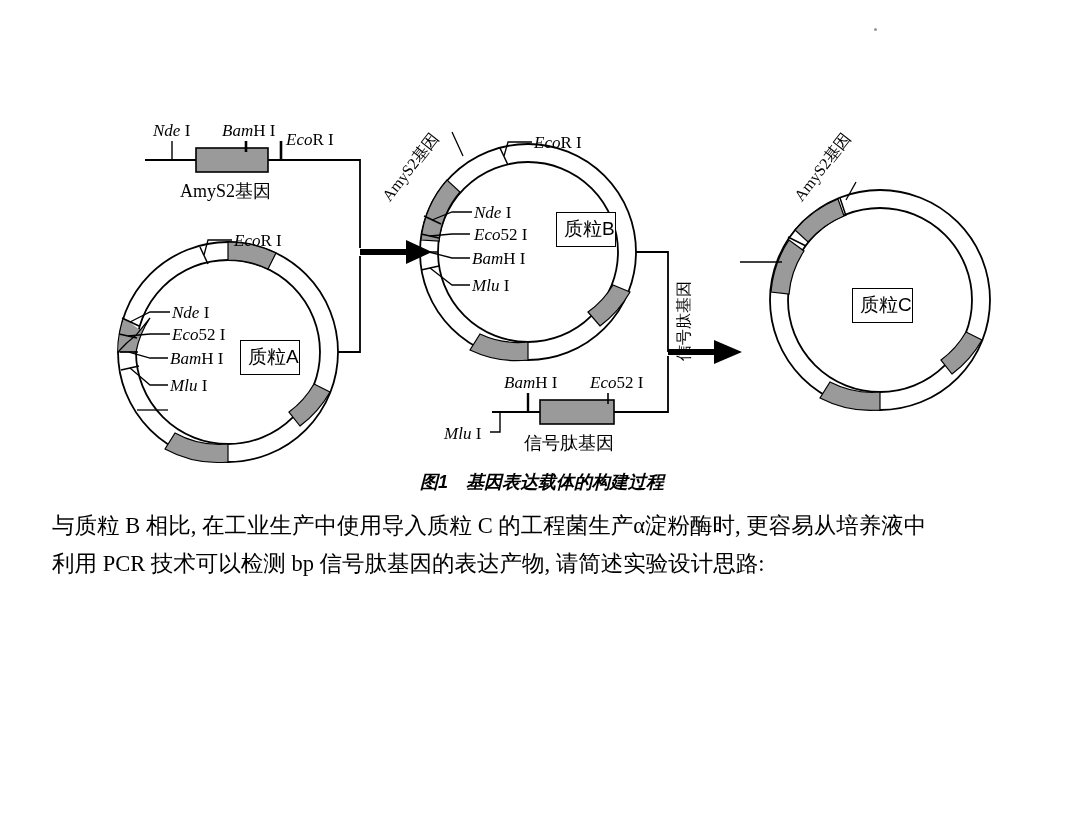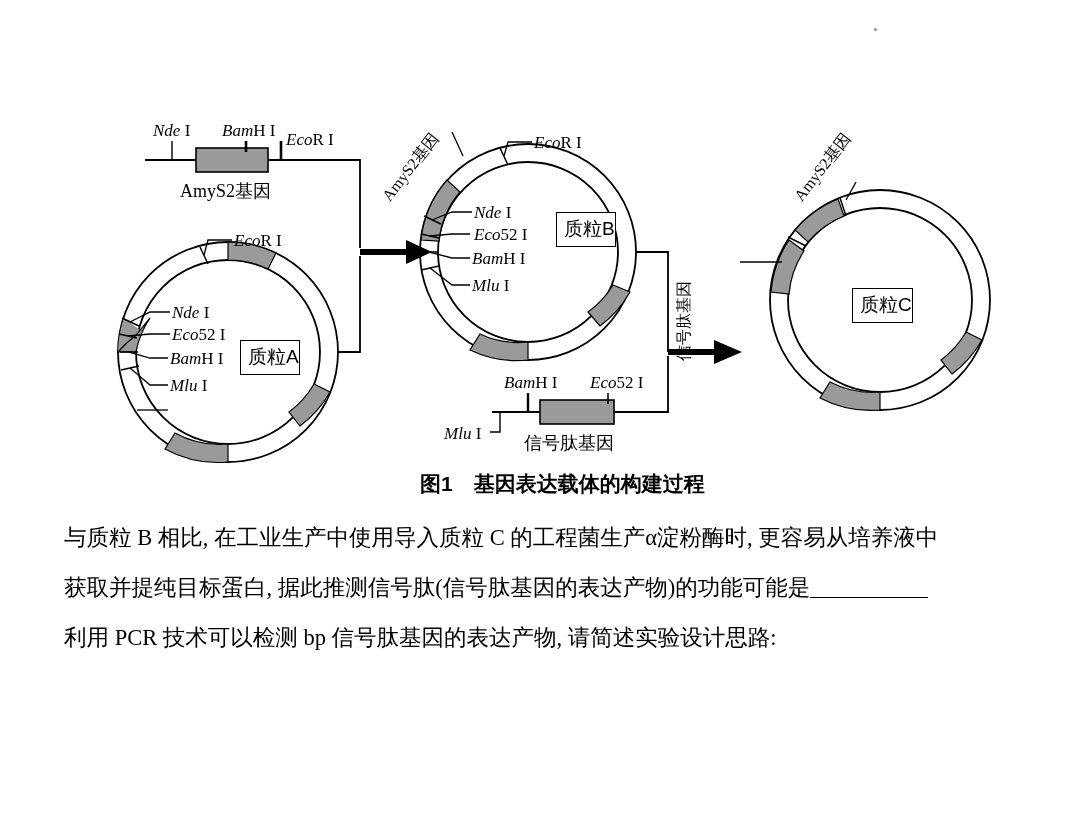--- a/index.html
+++ b/index.html
@@ -46,45 +46,46 @@
     position: absolute;
     border: 1.5px solid #000;
     background: #fff;
     font-size: 19px;
     padding: 3px 0 4px 7px;
     white-space: nowrap;
     font-family: "Liberation Sans", sans-serif;
   }
   .cap {
     position: absolute;
-    font-size: 21px;
+    font-size: 18px;
     font-family: "Liberation Sans", sans-serif;
     font-weight: bold;
     white-space: nowrap;
+    font-style: italic;
   }
   .rot-neg55 {
     transform: rotate(-52deg);
     transform-origin: left bottom;
   }
   .rot-neg90 {
     transform: rotate(-90deg);
     transform-origin: left bottom;
   }
   .body-text {
     position: absolute;
     left: 48px;
     top: 505px;
     width: 990px;
     font-family: "Liberation Serif", serif;
     font-size: 22.5px;
     line-height: 34px;
     color: #000;
   }
   .body-text p {
-    margin: 16px;
+    margin: 4px;
     text-align: justify;
   }
   .blank {
     display: inline-block;
     border-bottom: 1.5px solid #000;
     width: 118px;
     vertical-align: -3px;
   }
   .dot {
     position: absolute;
@@ -270,19 +271,16 @@
     </div>
     <div class="lbl" style="left:524px; top:434px; font-size:18px;">
       <span>信号肽基因</span>
     </div>
 
     <div class="cap" style="left:420px; top:470px;">图1　基因表达载体的构建过程</div>
   </div>
 
   <div class="body-text">
     <p>与质粒 B 相比, 在工业生产中使用导入质粒 C 的工程菌生产α淀粉酶时, 更容易从培养液中</p>
-    <p>
-      <span>获取并提纯目标蛋白, 据此推测信号肽(信号肽基因的表达产物)的功能可能是</span><span class="blank"></span>
-    </p>
     <p>利用 PCR 技术可以检测 bp 信号肽基因的表达产物, 请简述实验设计思路:</p>
   </div>
 
 </div>
 
 </body></html>

